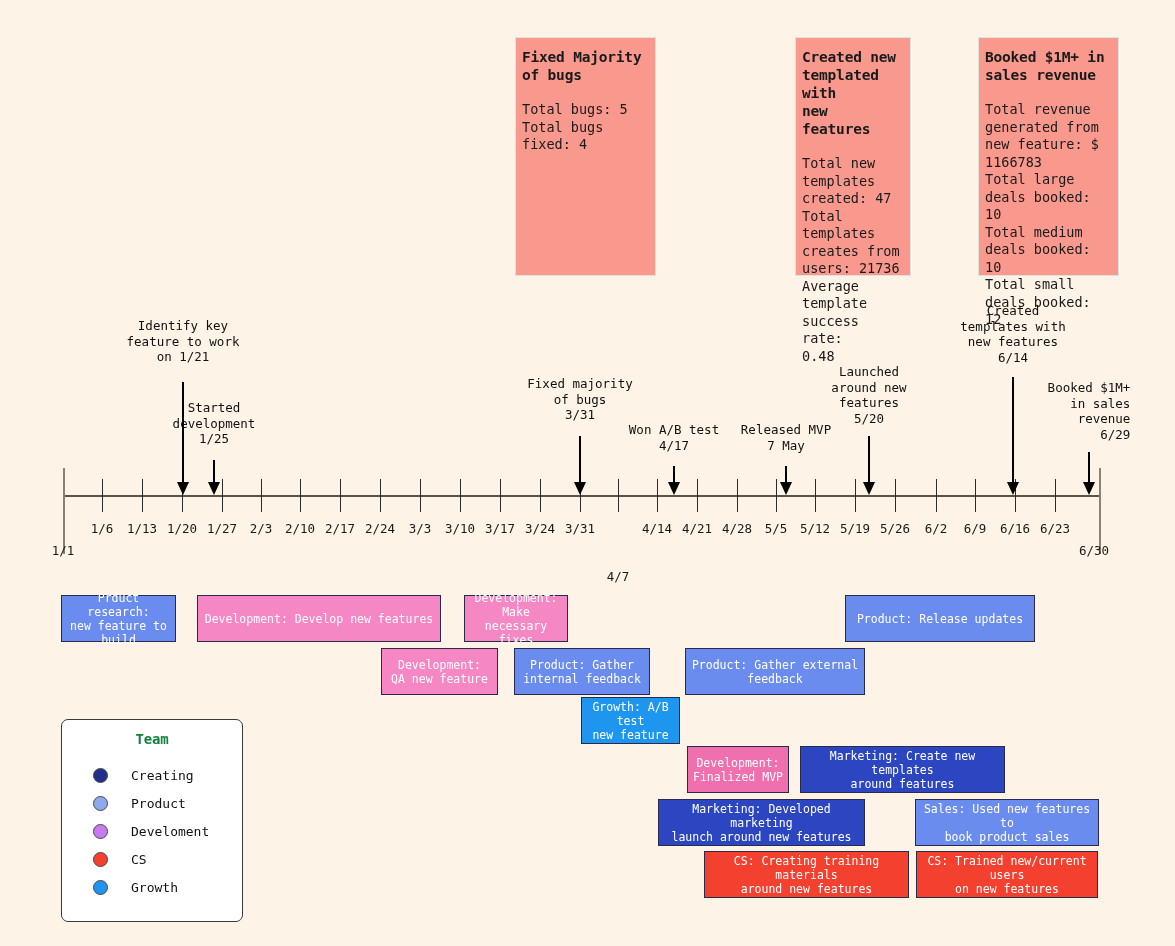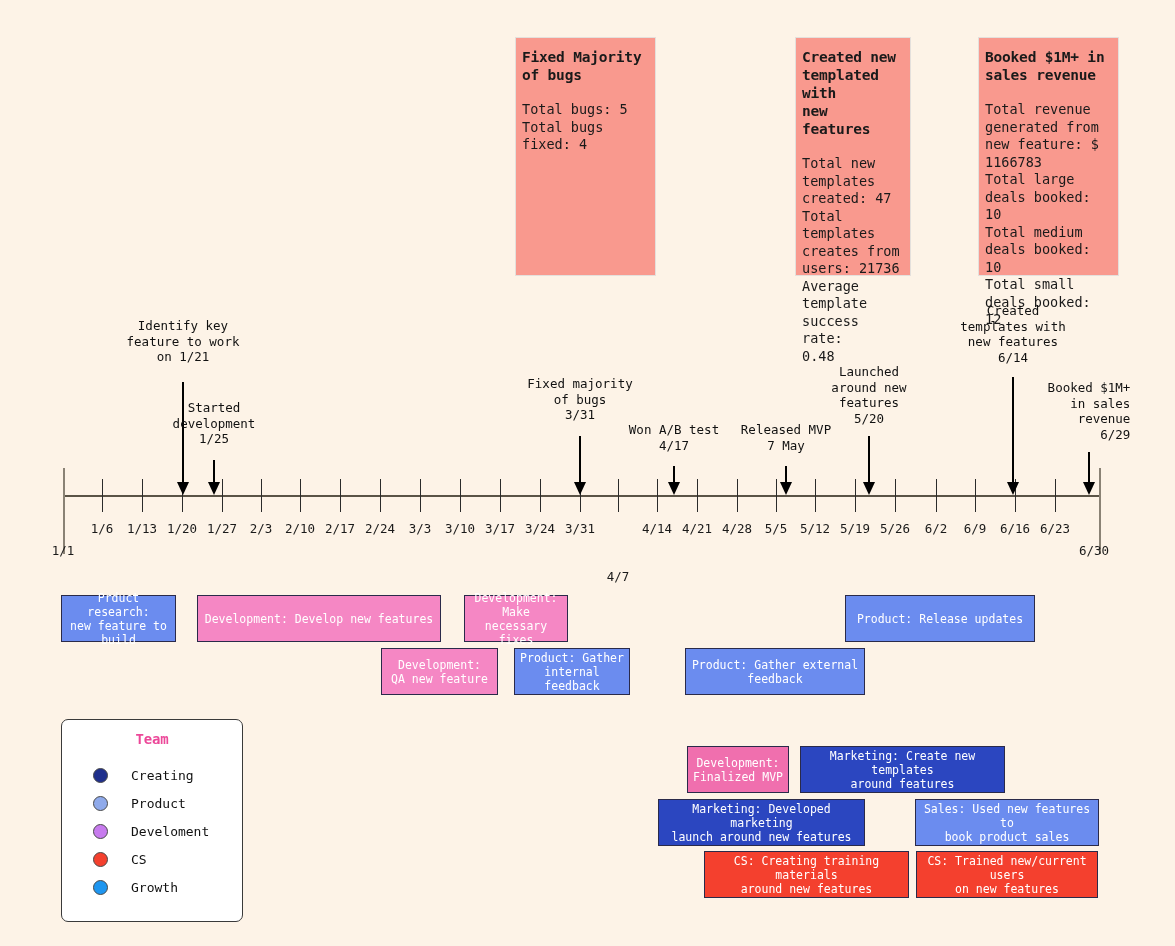--- a/index.html
+++ b/index.html
@@ -116,21 +116,21 @@
   .legend {
     position: absolute;
     background: #ffffff;
     border: 1px solid #3a3a3a;
     border-radius: 7px;
   }
   .legend-title {
     text-align: center;
     font-weight: bold;
     font-size: 14px;
-    color: #ec4899;
+    color: #15803d;
     margin-top: 11px;
     letter-spacing: -0.2px;
   }
   .legend-rows {
     margin-top: 14px;
     padding-left: 31px;
   }
   .legend-row {
     display: flex;
     align-items: center;
@@ -305,24 +305,27 @@
     </div>
     <div class="gantt-bar" style="left: 61px; top: 595px; width: 115px; height: 47px; background: rgb(107, 140, 239);"><span>Prduct research:
 new feature to
 build</span></div>
     <div class="gantt-bar" style="left: 197px; top: 595px; width: 244px; height: 47px; background: rgb(245, 135, 196);"><span>Development: Develop new features</span></div>
     <div class="gantt-bar" style="left: 464px; top: 595px; width: 104px; height: 47px; background: rgb(245, 135, 196);"><span>Development: Make
 necessary fixes</span></div>
     <div class="gantt-bar" style="left: 845px; top: 595px; width: 190px; height: 47px; background: rgb(107, 140, 239);"><span>Product: Release updates</span></div>
     <div class="gantt-bar" style="left: 381px; top: 648px; width: 117px; height: 47px; background: rgb(245, 135, 196);"><span>Development:
 QA new feature</span></div>
-    <div class="gantt-bar" style="left: 514px; top: 648px; width: 116px; height: 47px; background: rgb(107, 140, 239);"><span>Product: Gather
+    <div class="gantt-bar" style="left: 514px; top: 648px; width: 136px; height: 47px; background: rgb(107, 140, 239);"><span>Product: Gather
 internal feedback</span></div>
     <div class="gantt-bar" style="left: 685px; top: 648px; width: 180px; height: 47px; background: rgb(107, 140, 239);"><span>Product: Gather external
 feedback</span></div>
+    <div class="gantt-bar" style="left: 581px; top: 697px; width: 99px; height: 47px; background: rgb(30, 150, 240);"><span>Growth: A/B
+test
+new feature</span></div>
     <div class="gantt-bar" style="left: 687px; top: 746px; width: 102px; height: 47px; background: rgb(240, 111, 174);"><span>Development:
 Finalized MVP</span></div>
     <div class="gantt-bar" style="left: 800px; top: 746px; width: 205px; height: 47px; background: rgb(43, 70, 192);"><span>Marketing: Create new templates
 around features</span></div>
     <div class="gantt-bar" style="left: 658px; top: 799px; width: 207px; height: 47px; background: rgb(43, 70, 192);"><span>Marketing: Developed marketing
 launch around new features</span></div>
     <div class="gantt-bar" style="left: 915px; top: 799px; width: 184px; height: 47px; background: rgb(107, 140, 239);"><span>Sales: Used new features to
 book product sales</span></div>
     <div class="gantt-bar" style="left: 704px; top: 851px; width: 205px; height: 47px; background: rgb(244, 64, 46);"><span>CS: Creating training materials
 around new features</span></div>

